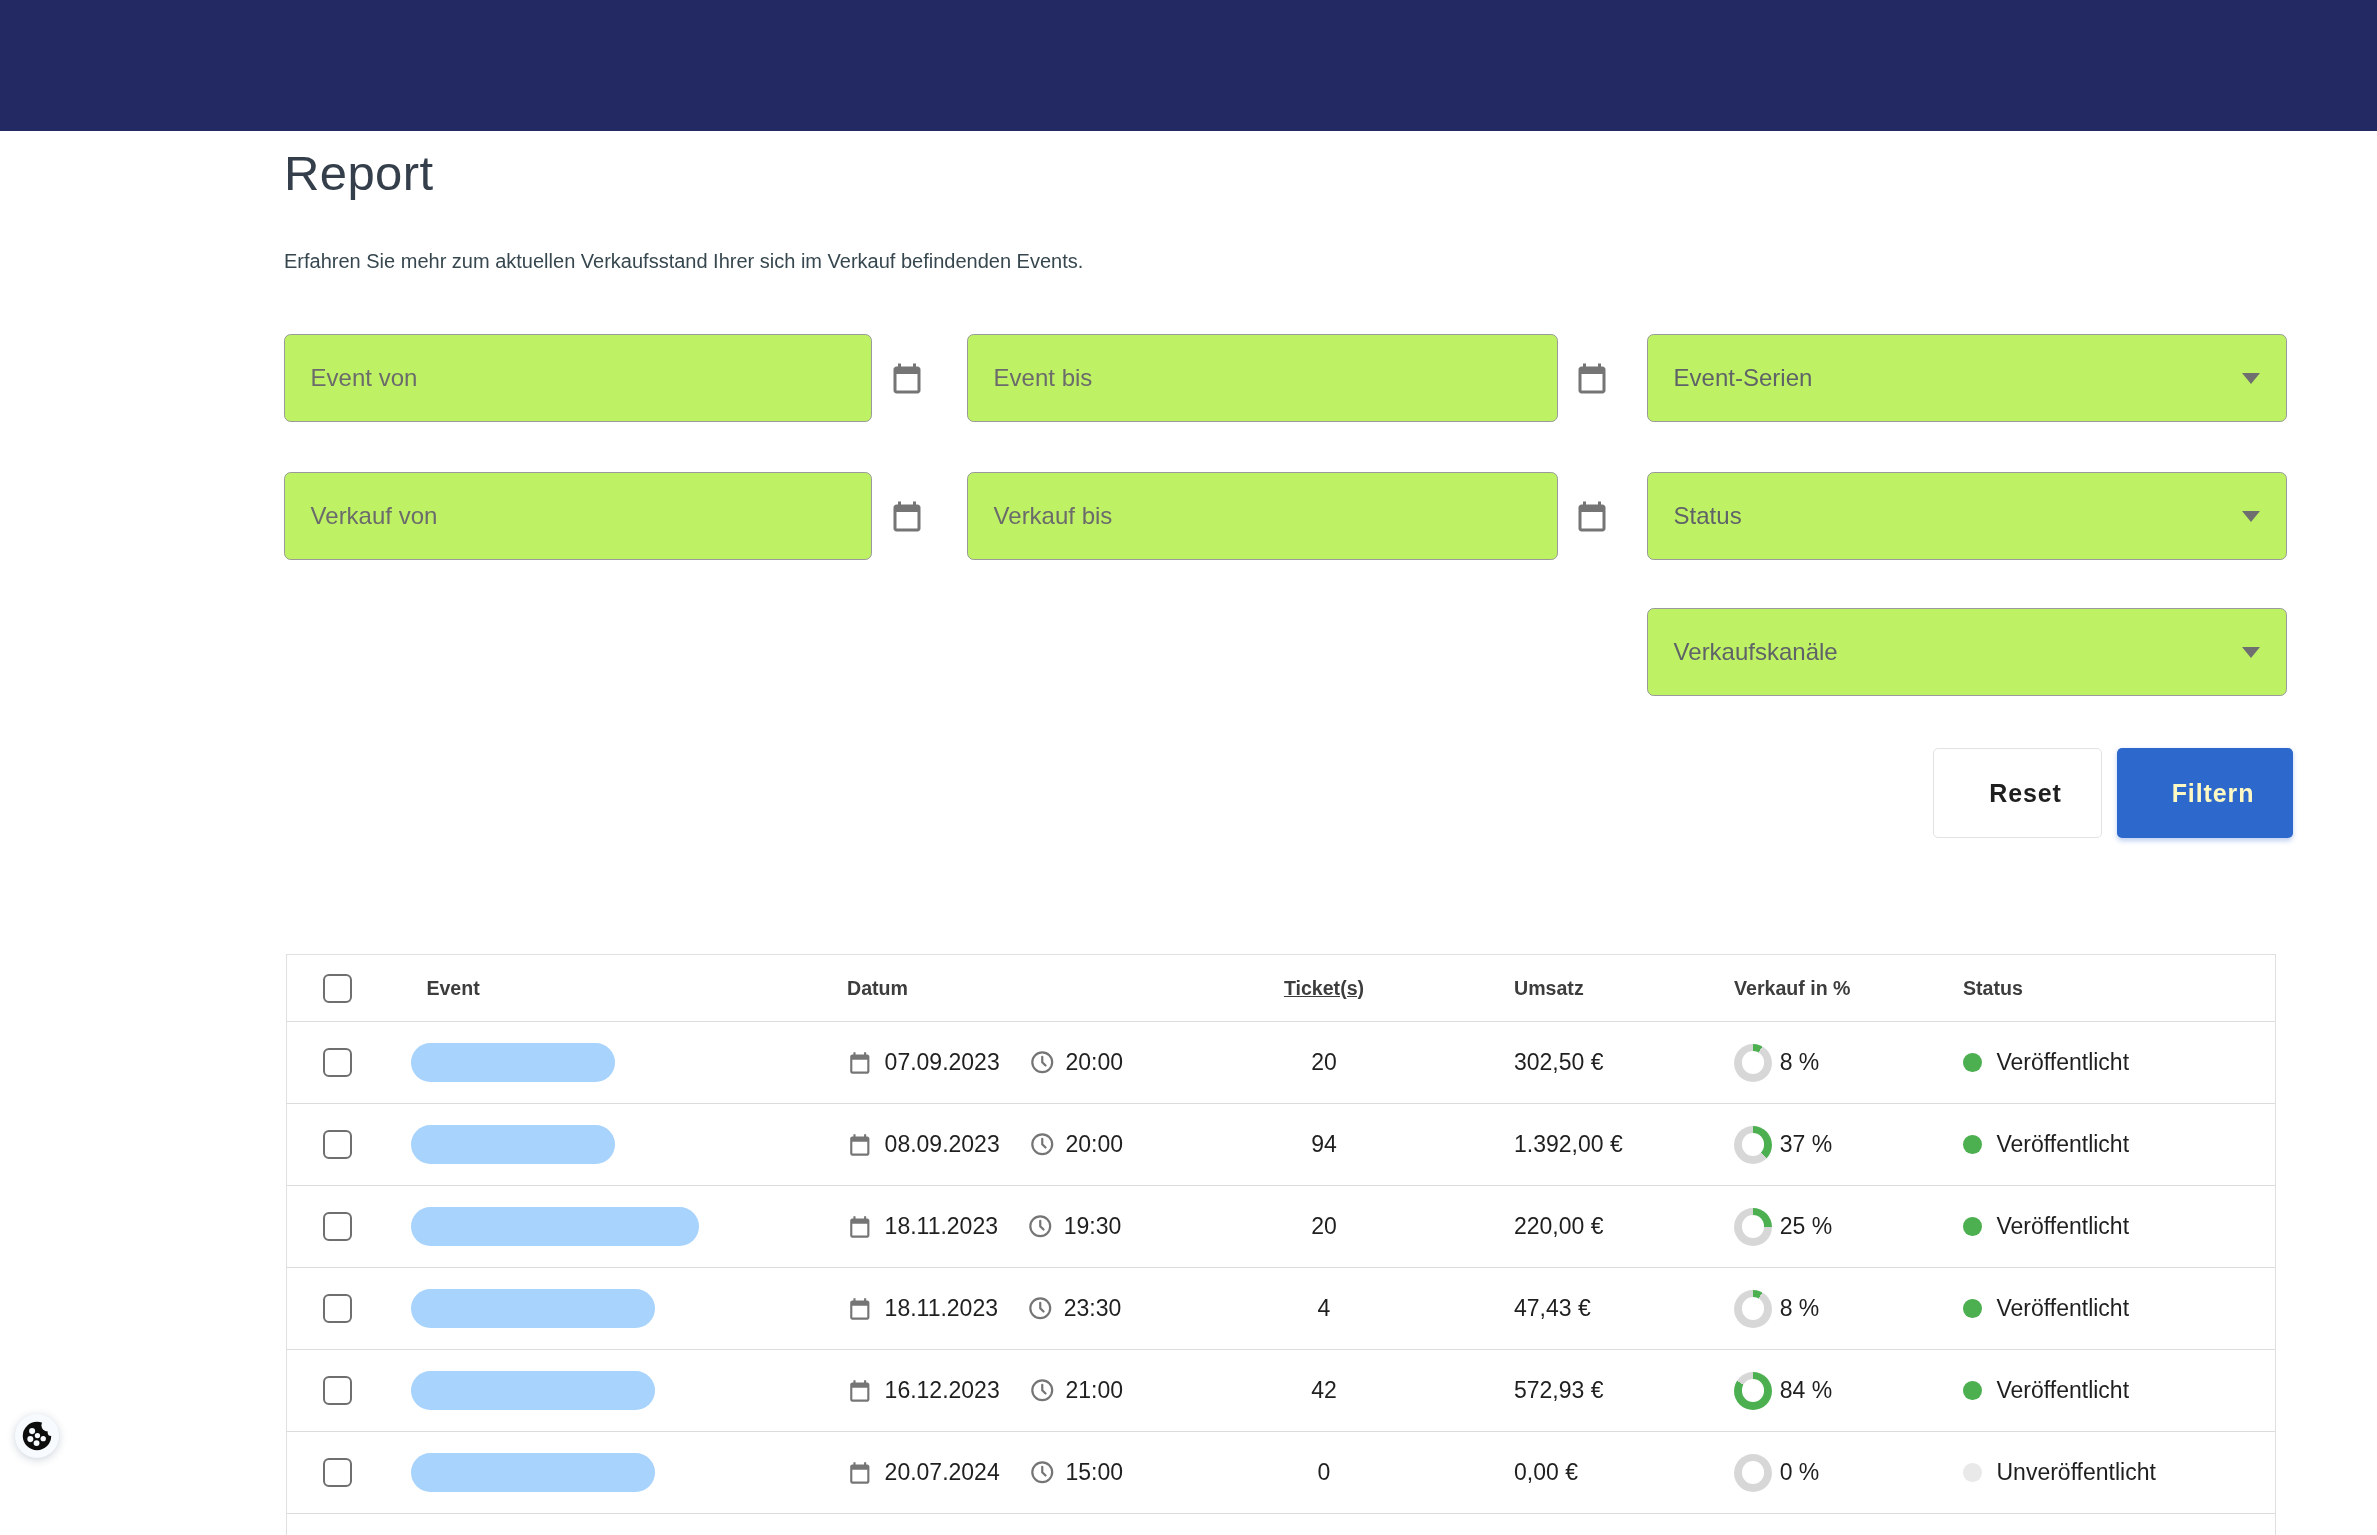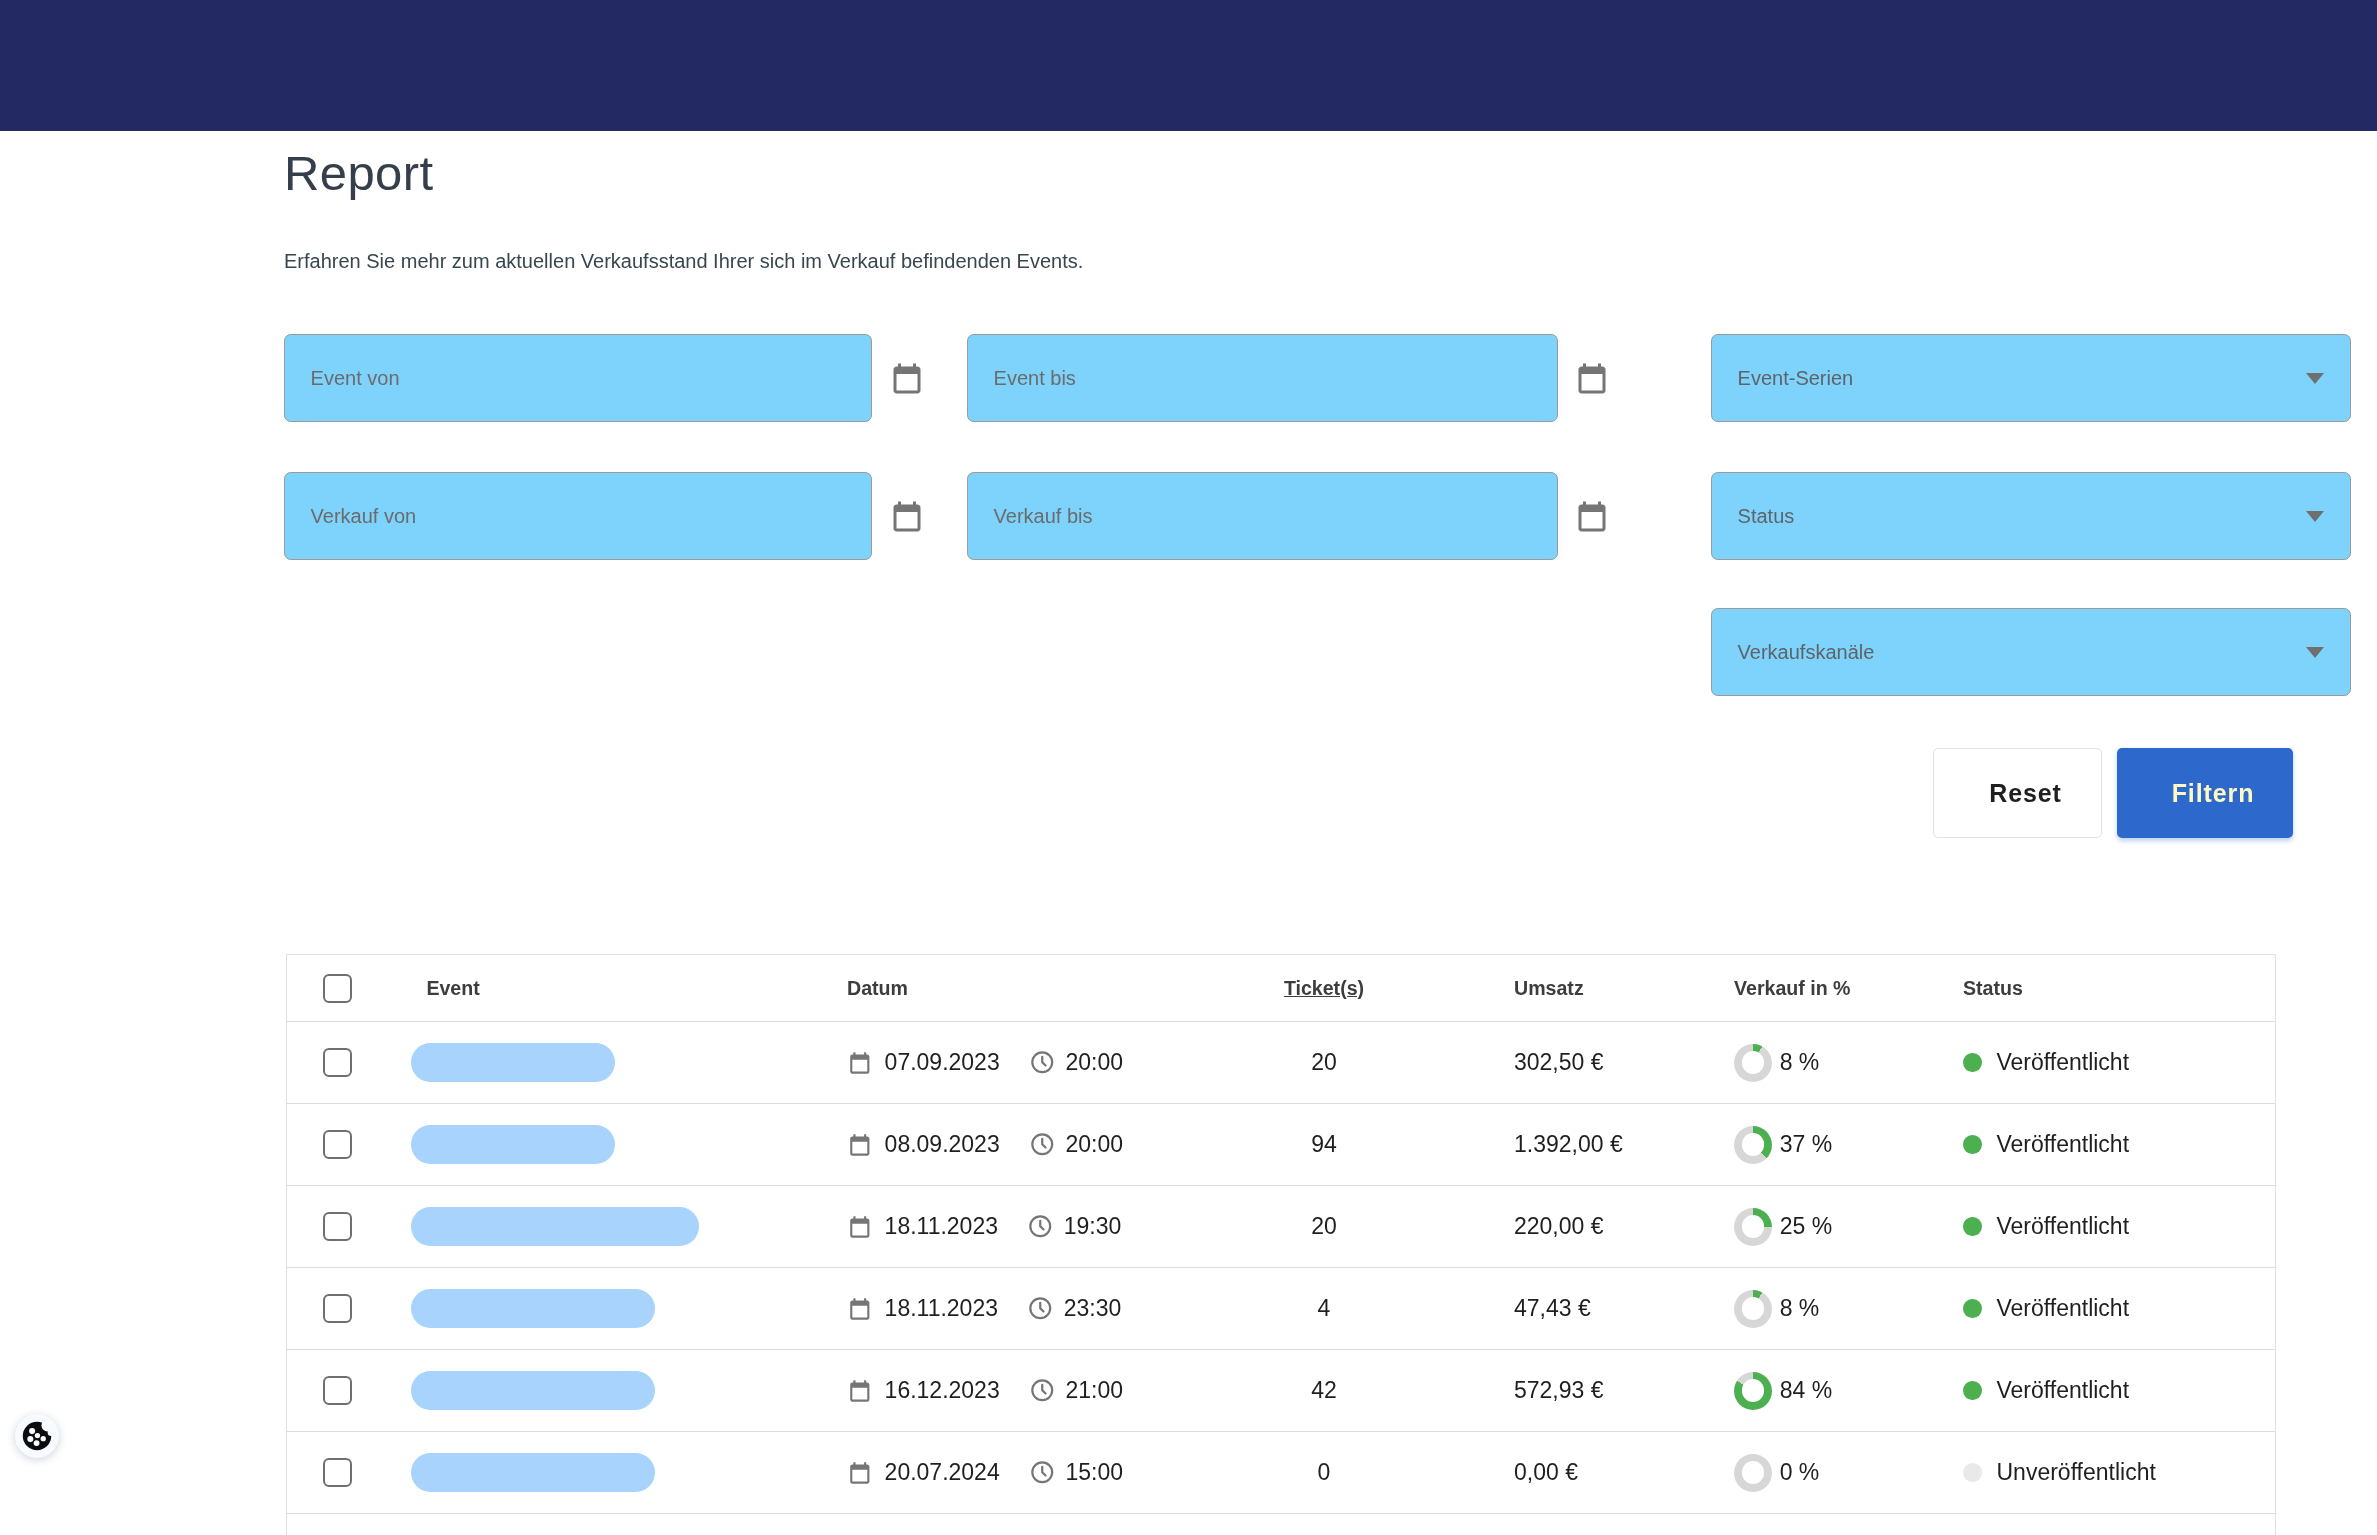--- a/index.html
+++ b/index.html
@@ -11,28 +11,28 @@
   .navbar { position:absolute; left:0; top:0; width:2377px; height:131px; background:#232963; }
 
   
   .page-title { position:absolute; left:284px; top:145px; font-size:49px; font-weight:500; color:#343f4b; letter-spacing:0.4px; }
   .page-subtitle { position:absolute; left:284px; top:250px; font-size:20px; font-weight:400; color:#37474f; }
 
   
   .filter-row { position:absolute; left:284px; width:2008px; height:88px; }
   .frow1 { top:334px; } .frow2 { top:472px; } .frow3 { top:608px; }
   .f-input, .f-select {
-    position:absolute; height:88px; background:#7dd3fc;
+    position:absolute; height:88px; background:#bef264;
     border:0.9px solid #9a9a9a; border-radius:6.8px;
     display:flex; align-items:center; padding:0 25.6px;
-    font-size:20px; color:#6b6b6b;
+    font-size:24px; color:#6b6b6b;
   }
   .f-input.c1 { left:0; width:588px; }
   .f-input.c2 { left:683px; width:591px; }
-  .f-select.c3 { left:1427px; width:640px; justify-content:space-between; color:#5f6368; }
+  .f-select.c3 { left:1363px; width:640px; justify-content:space-between; color:#5f6368; }
   .cal-btn { position:absolute; top:24px; width:39px; height:41px; display:flex; align-items:center; justify-content:center; cursor:pointer; }
   .cal1 { left:603px; } .cal2 { left:1288px; }
   .caret { width:0; height:0; border-left:9.4px solid transparent; border-right:9.4px solid transparent; border-top:11px solid #6f6f6f; }
 
   
   .btn { position:absolute; top:748px; height:90px; display:flex; align-items:center; justify-content:center;
          font-size:25px; font-weight:700; border-radius:5.1px; cursor:pointer; letter-spacing:0.9px;padding-left:16px; }
   .btn-reset { left:1933px; width:169px; background:#fff; border:0.9px solid #e2e2e2; color:#1f1f1f; }
   .btn-filter { left:2117px; width:176px; background:#2d68cc; border:none; color:#fef9c3; box-shadow:0 2.6px 5.1px rgba(45,104,204,.3); }
 

